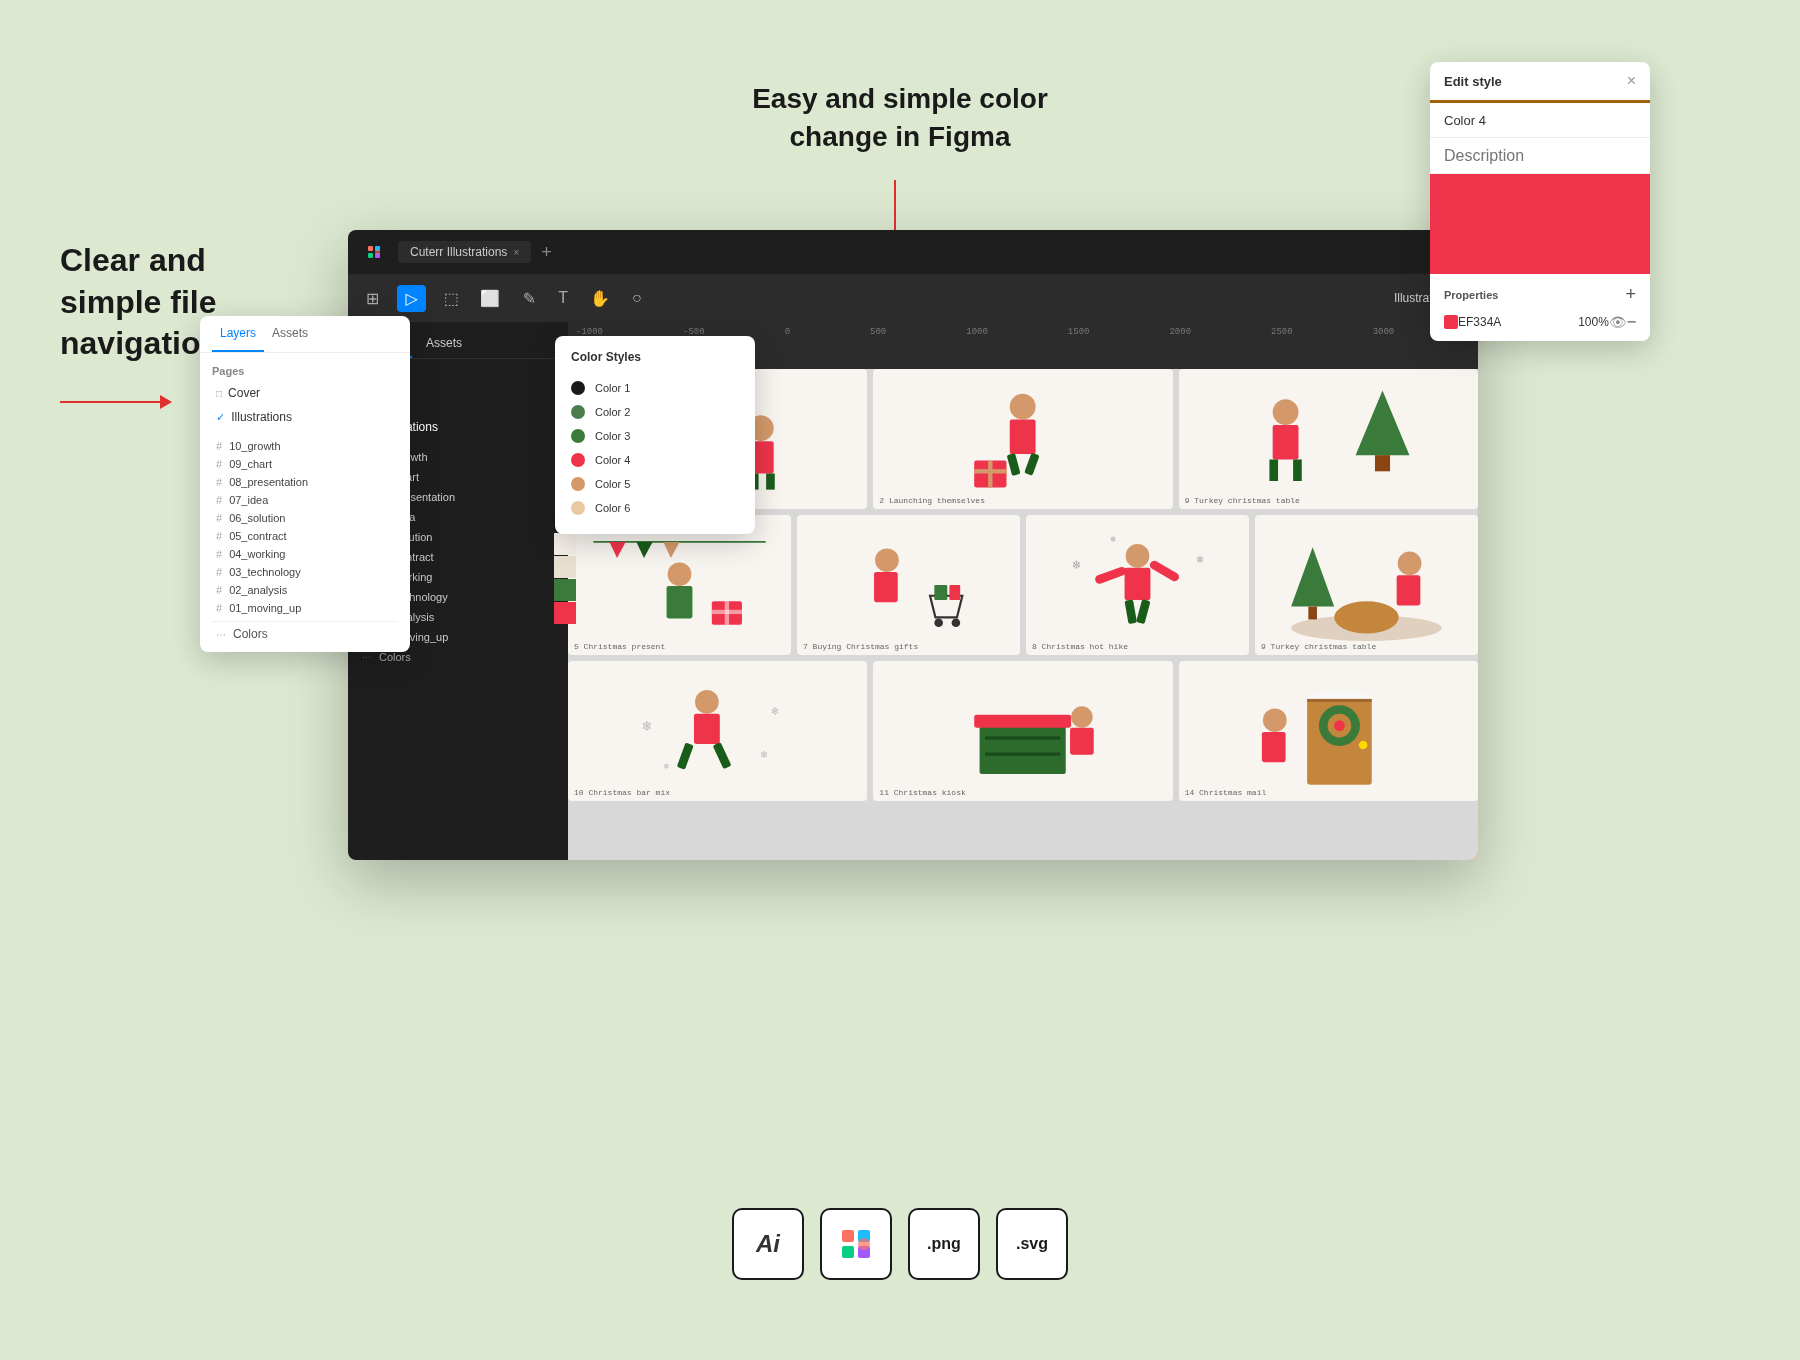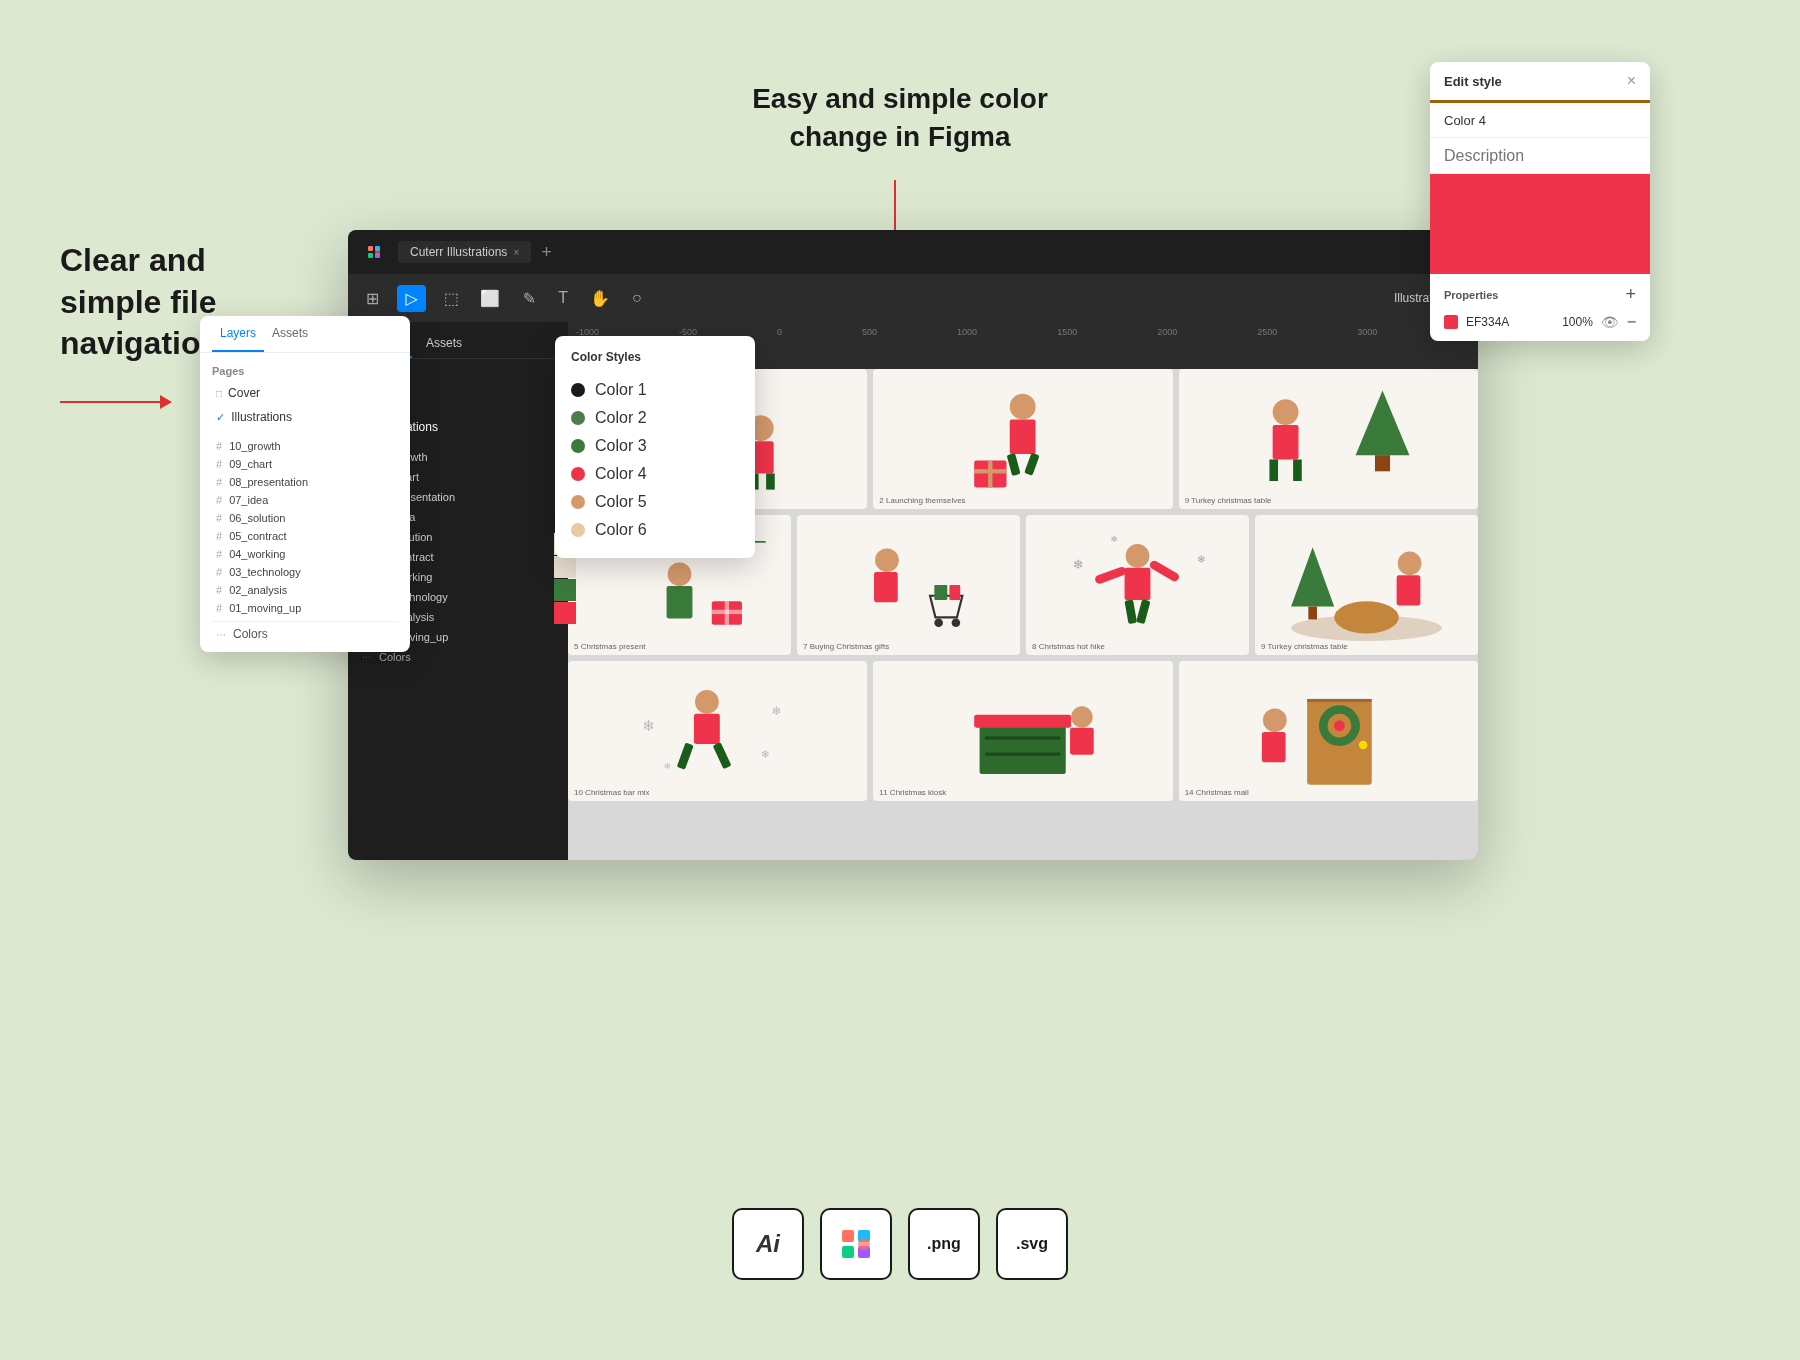--- a/index.html
+++ b/index.html
@@ -246,21 +246,21 @@
       gap: 10px;
       padding: 5px 0;
     }
     .cs-dot {
       width: 14px;
       height: 14px;
       border-radius: 50%;
       flex-shrink: 0;
     }
     .cs-label {
-      font-size: 16px;
+      font-size: 11px;
       color: #333;
     }
 
     
     .layers-assets-panel {
       position: absolute;
       top: 316px;
       left: 200px;
       width: 210px;
       background: white;
@@ -374,21 +374,20 @@
       width: 100%;
       height: 100px;
       background: #ef334a;
     }
     .es-properties {
       padding: 10px 14px;
     }
     .es-prop-row {
       display: flex;
       align-items: center;
-      gap: 8px;
     }
     .es-prop-label {
       font-size: 11px;
       font-weight: 600;
       color: #555;
       width: 70px;
     }
     .es-color-swatch {
       width: 14px;
       height: 14px;
@@ -404,20 +403,21 @@
       font-size: 18px;
       cursor: pointer;
     }
 
     
     .canvas-area {
       flex: 1;
       background: #c2410c;
       position: relative;
       overflow: hidden;
+      font-family: Liberation Mono, monospace;
     }
     .canvas-ruler-top {
       background: #2c2c2c;
       height: 20px;
       display: flex;
       align-items: center;
       padding: 0 8px;
     }
     .canvas-ruler-numbers {
       display: flex;

